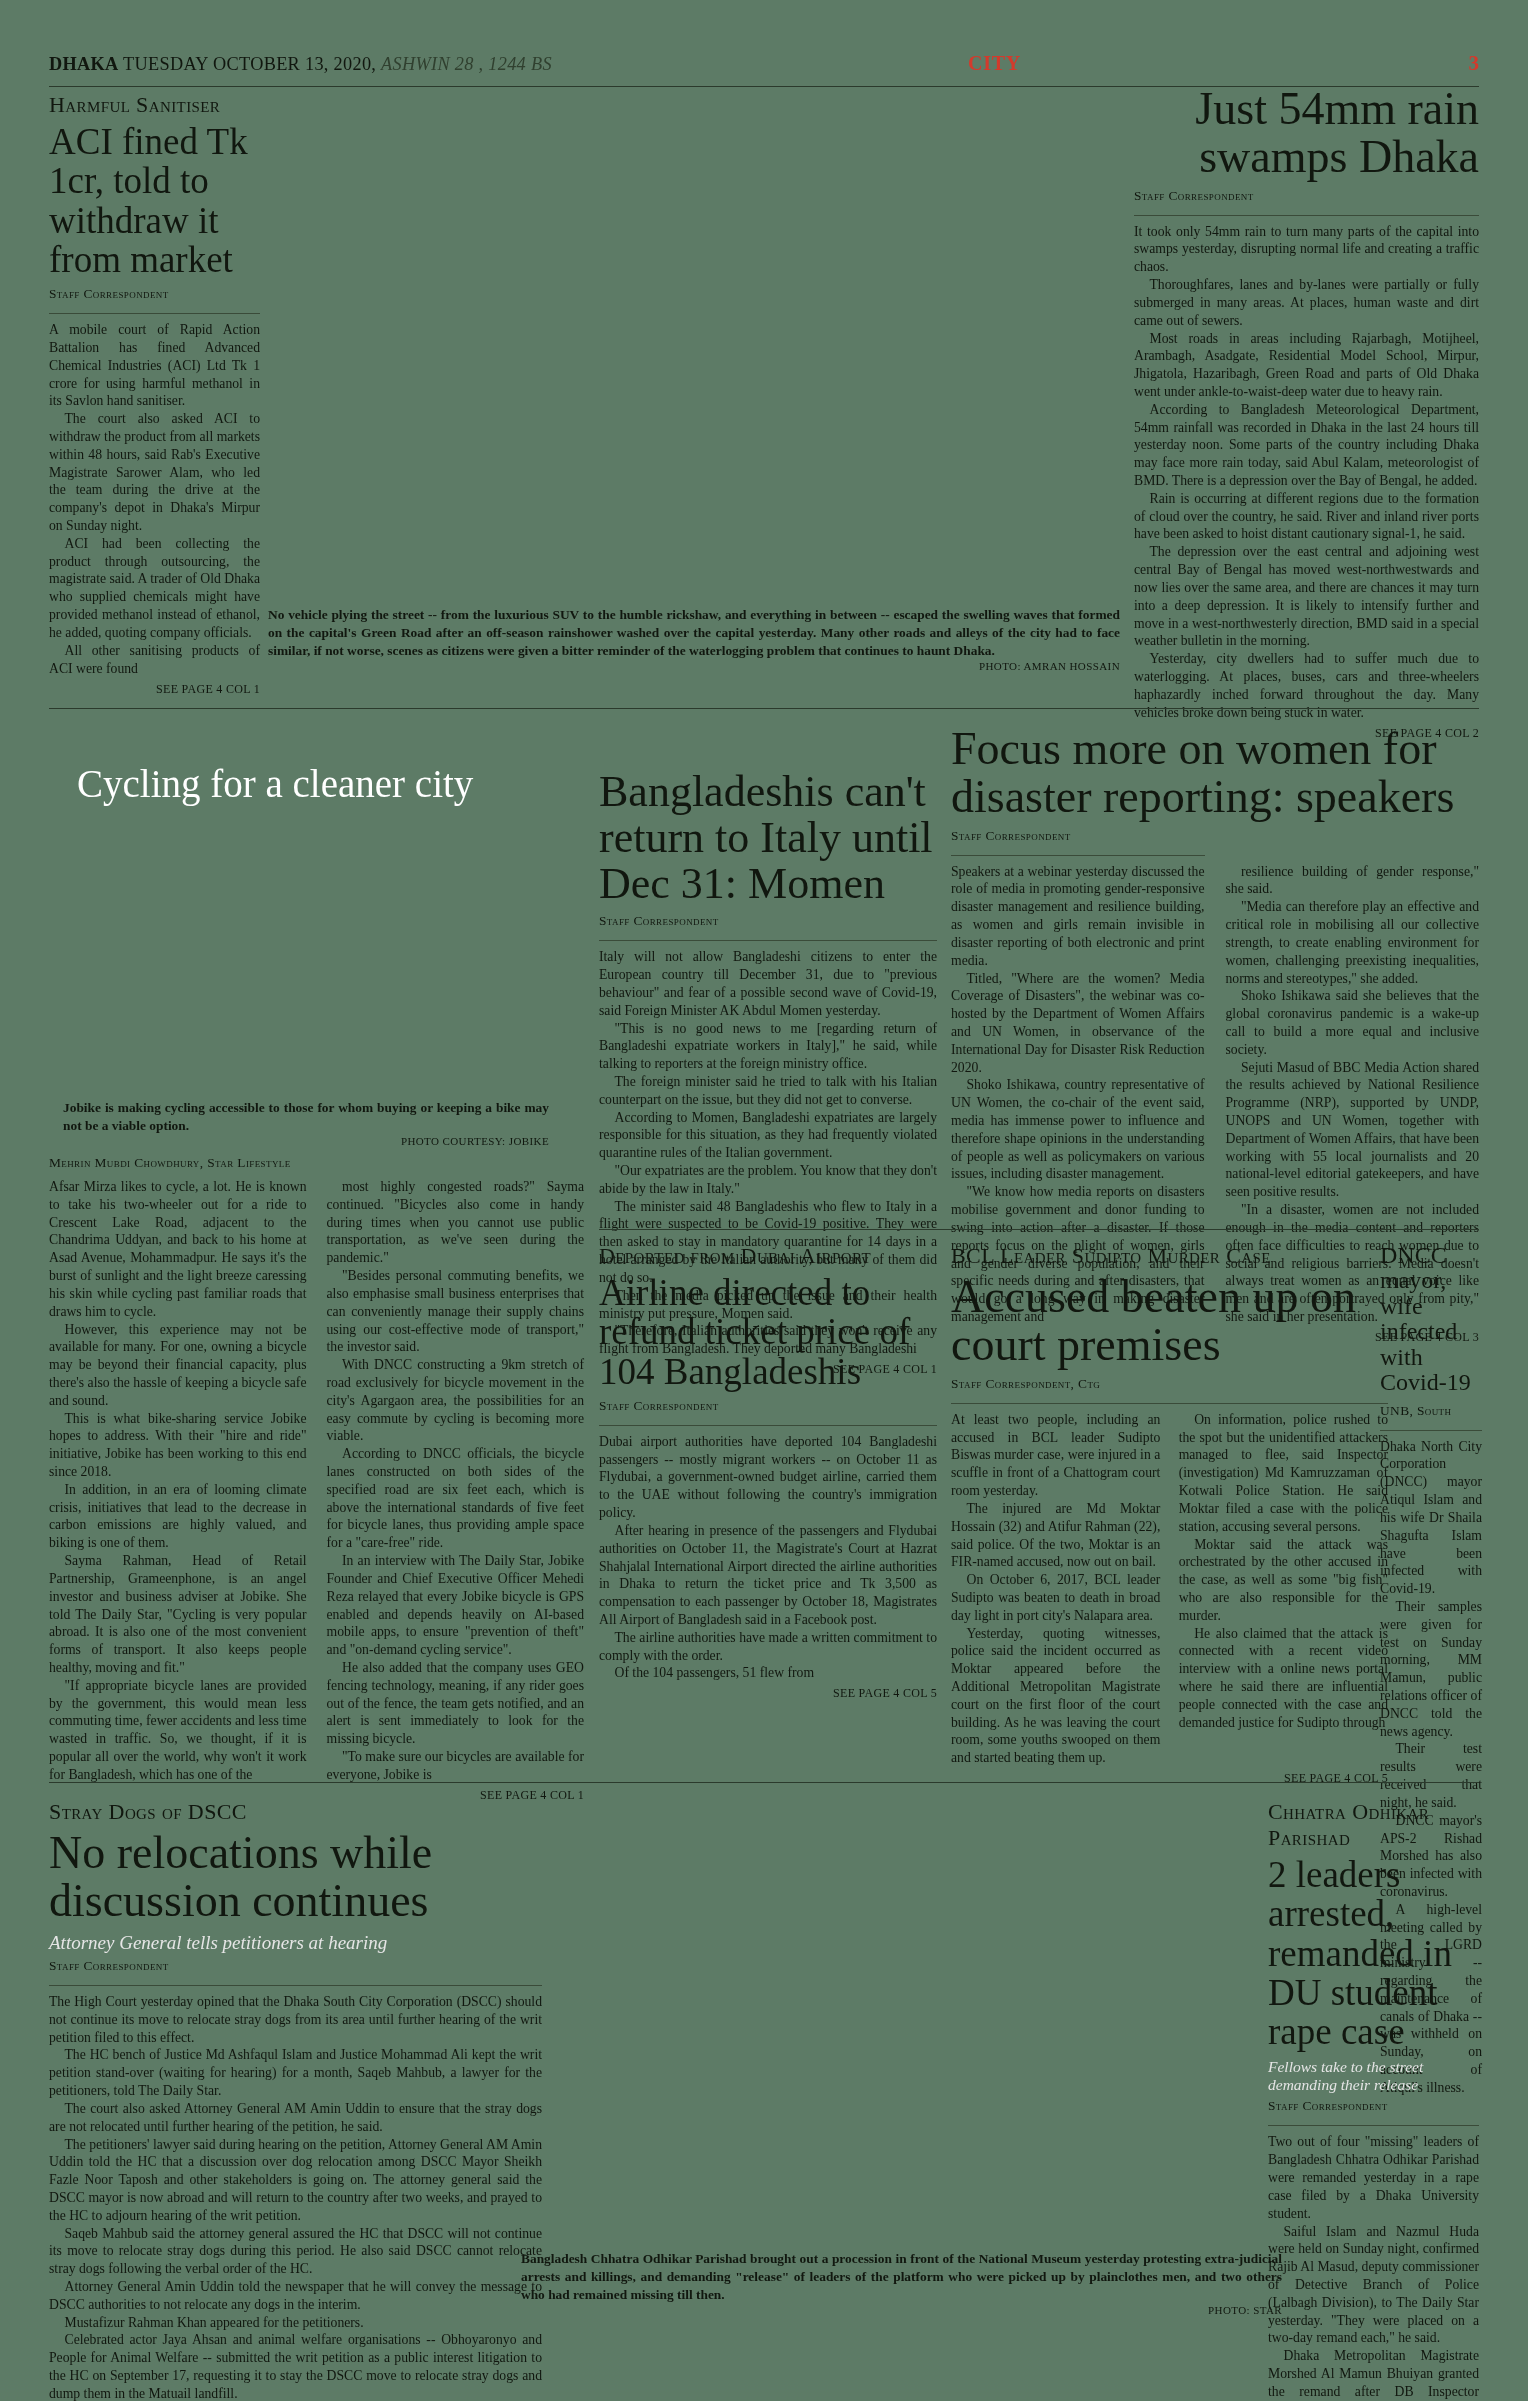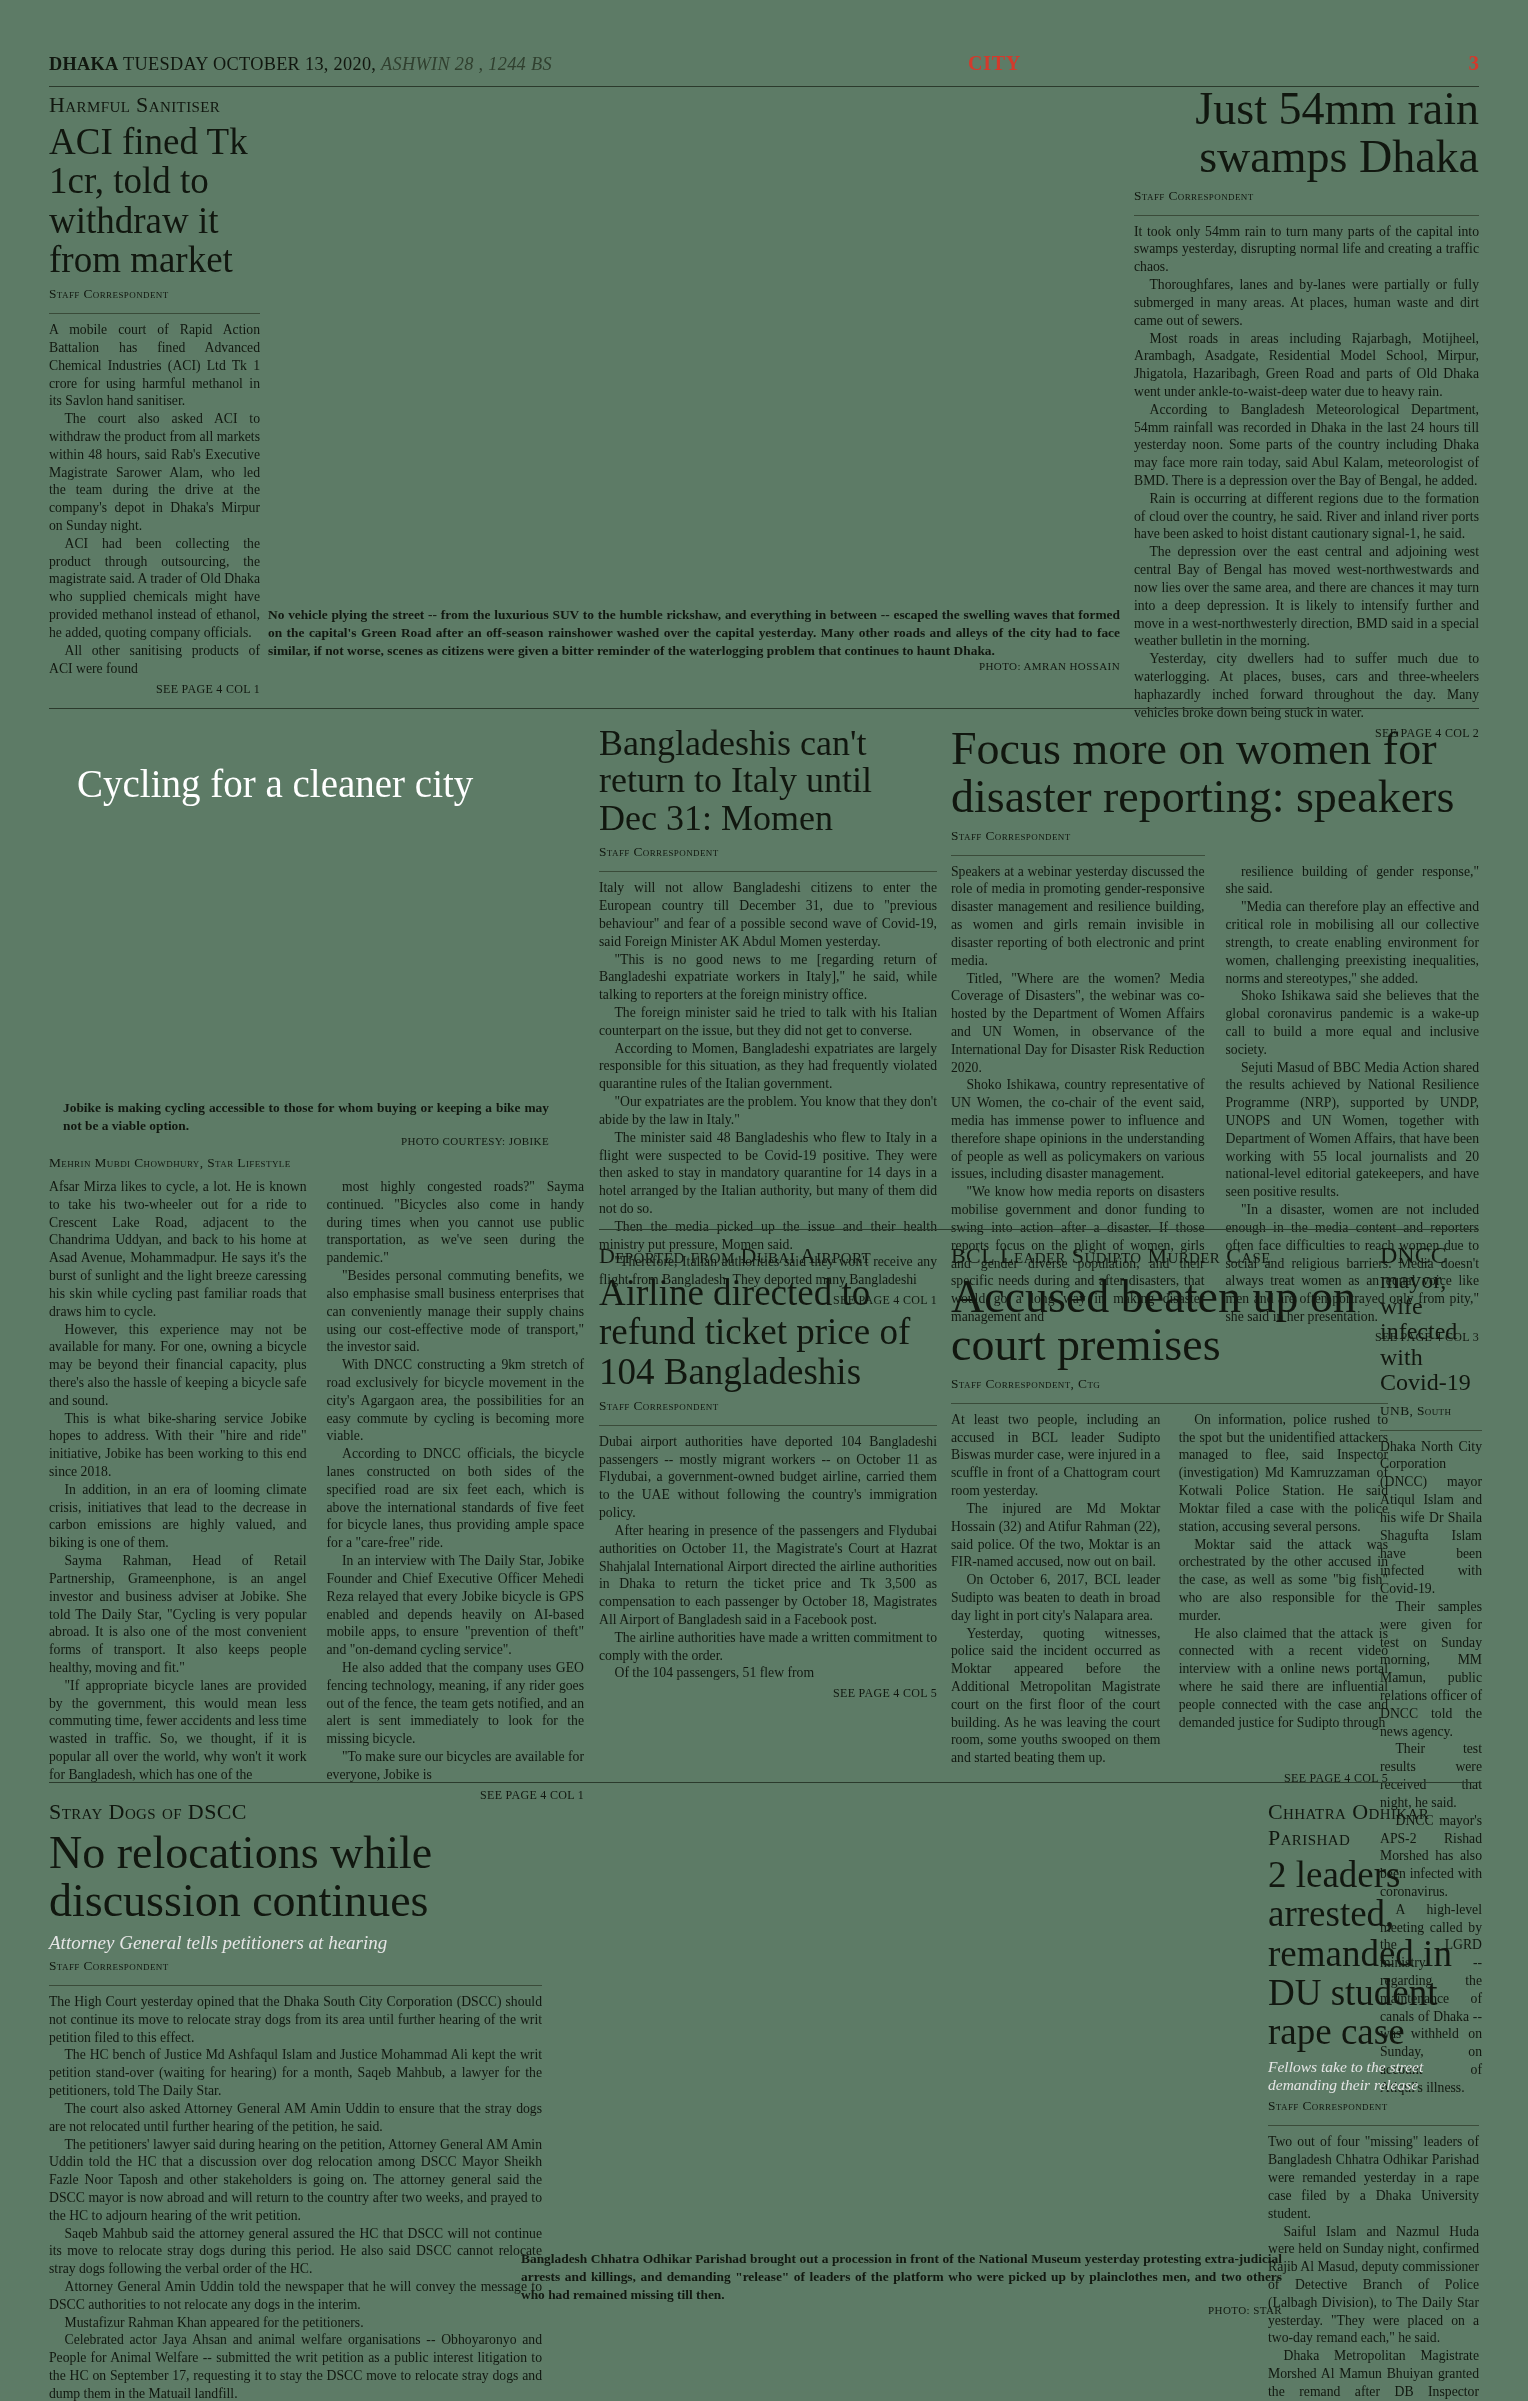--- a/index.html
+++ b/index.html
@@ -20,21 +20,21 @@
   .mh-left{font-family:"Liberation Serif",serif;font-size:18.3px;letter-spacing:0.3px;}
   .mh-left .city{font-weight:bold;}
   .mh-ital{font-style:italic;color:#30402f;}
   .mh-center{flex:1;text-align:center;color:#d33a2c;font-weight:bold;font-size:20px;letter-spacing:0.7px;}
   .mh-right{color:#d33a2c;font-weight:bold;font-size:21px;width:42px;text-align:right;}
   .rule{position:absolute;left:49px;width:1430px;height:1.4px;background:#2b3a2c;}
 
   
   .kicker{font-variant:small-caps;font-size:22px;letter-spacing:0.4px;margin:0 0 4.2px 0;font-family:"Liberation Serif",serif;}
   .headline{font-size:37px;line-height:1.06;margin:0 0 7px 0;font-weight:normal;font-family:"Liberation Serif",serif;}
-  .headline.big{font-size:36px;line-height:1.04;}
+  .headline.big{font-size:44px;line-height:1.04;margin-top:44px;}
   .headline.huge{font-size:46px;line-height:1.04;}
   .byline{font-variant:small-caps;font-size:13.4px;letter-spacing:0.4px;border-bottom:0.7px solid #3a4b39;padding-bottom:11px;margin-bottom:7px;display:block;}
   .body p{margin:0;text-align:justify;font-size:13.7px;line-height:1.30;text-indent:15.5px;hyphens:auto;}
   .body p.first{text-indent:0;}
   .jump{font-variant:small-caps;font-size:12px;text-align:right;display:block;margin-top:4.2px;letter-spacing:0.3px;}
   .caption{font-size:13.4px;line-height:1.35;text-align:justify;}
   .credit{font-variant:small-caps;font-size:11px;text-align:right;display:block;letter-spacing:0.4px;}
   .subdeck{font-style:italic;font-size:19px;color:#e5e5e5;margin:4.2px 0 4.2px 0;}
 
   

